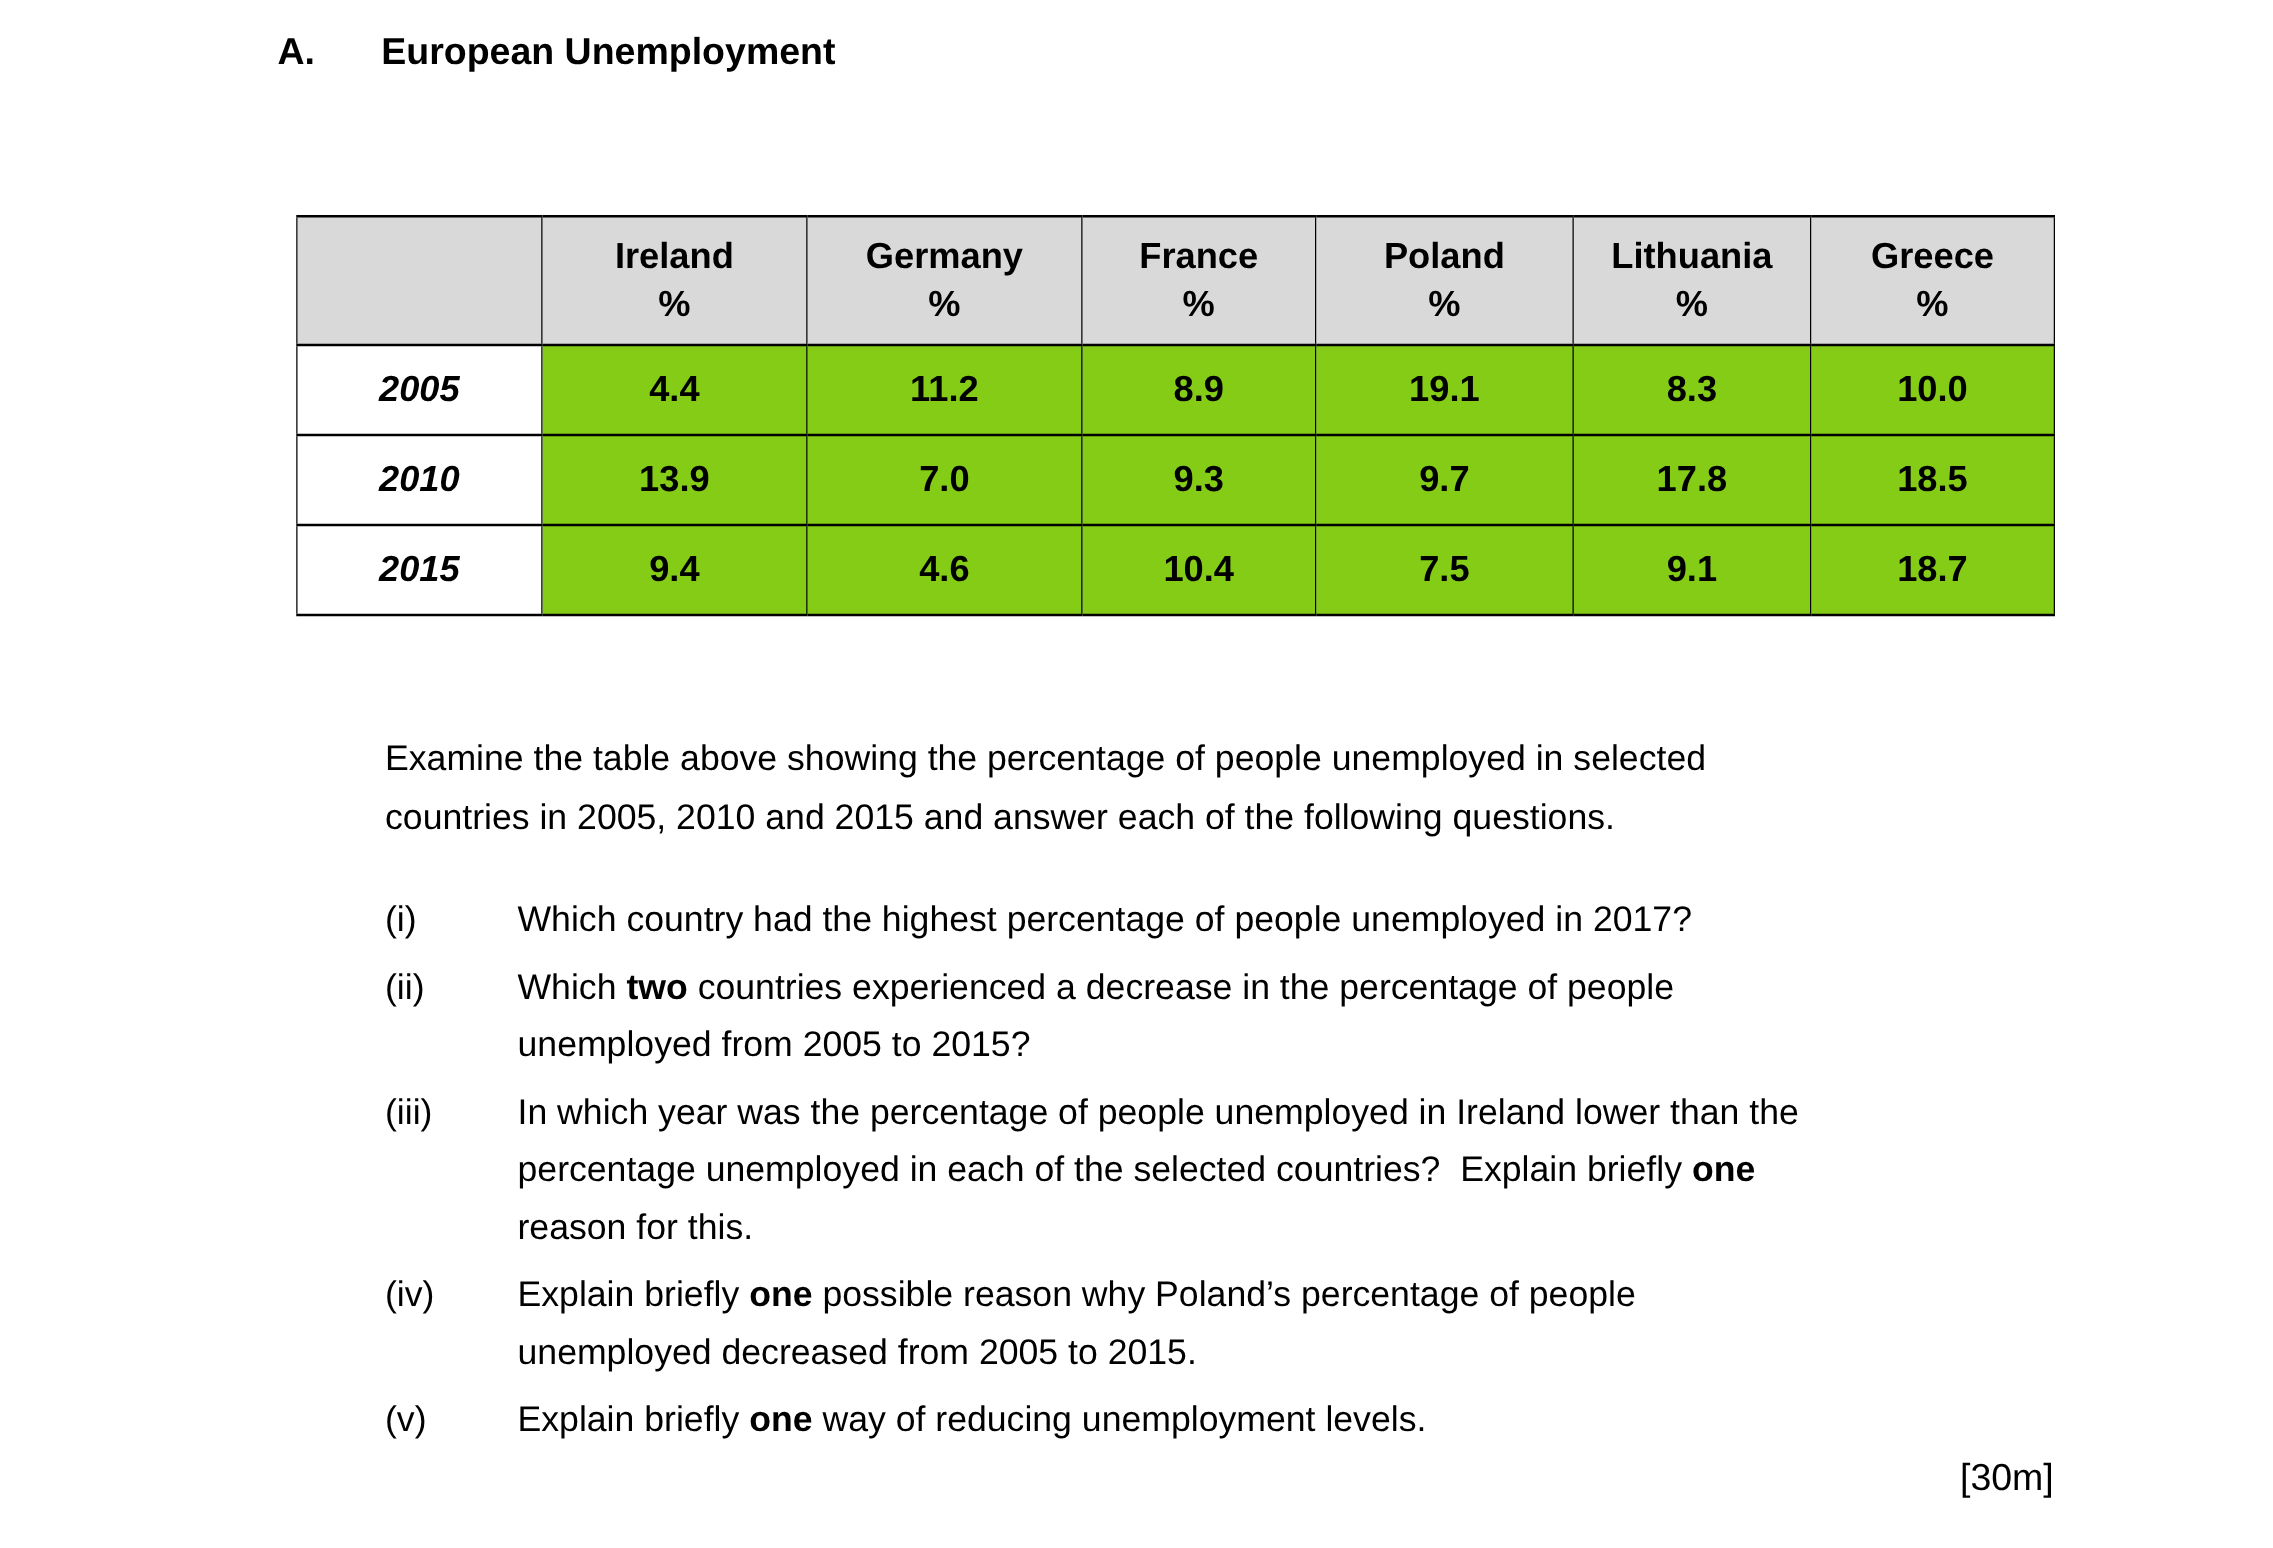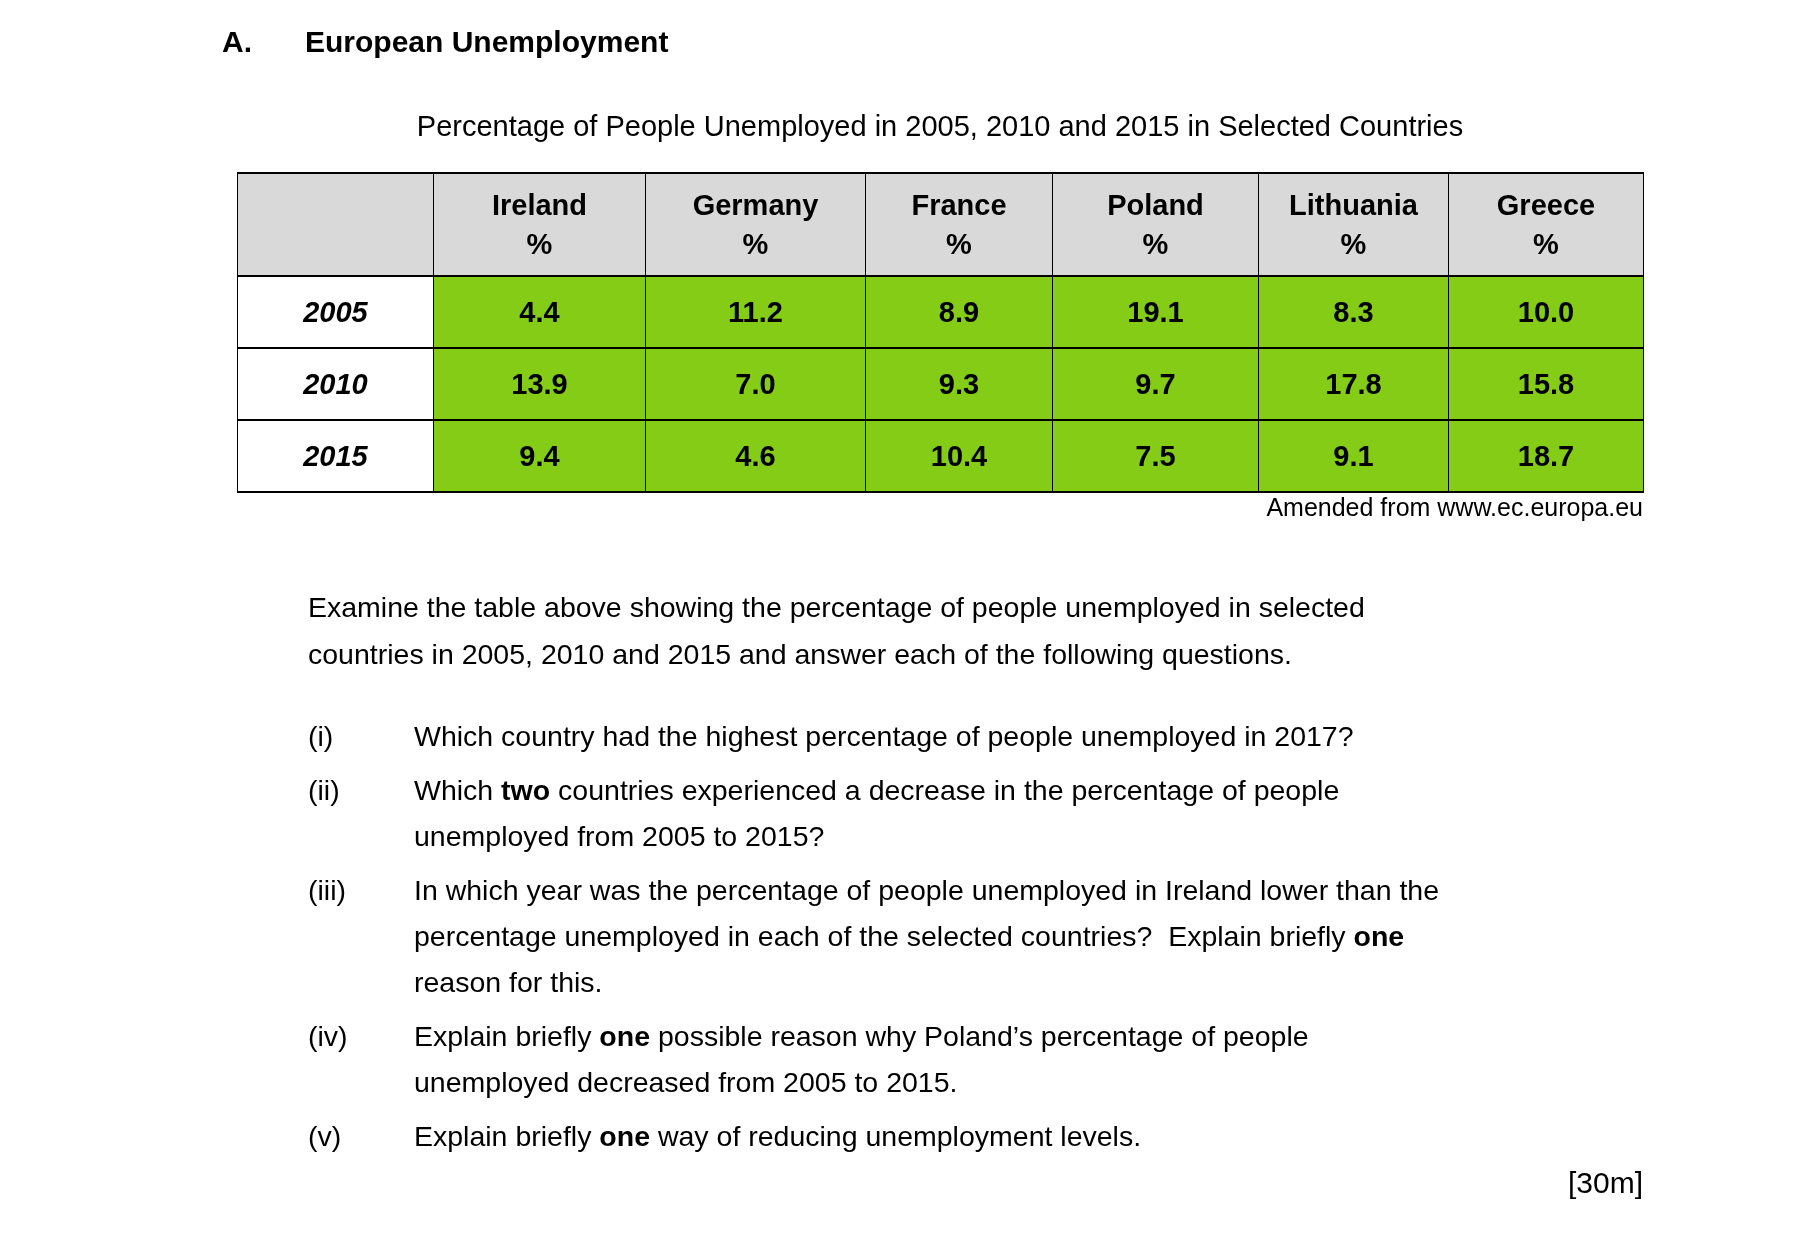--- a/index.html
+++ b/index.html
@@ -118,21 +118,20 @@
 </head>
 <body>
 
 <div class="page">
 
   <div class="section-heading">
     <span class="section-label">A.</span>
     <span>European Unemployment</span>
   </div>
 
-  <div class="table-caption">Percentage of People Unemployed in 2005, 2010 and 2015 in Selected Countries</div>
 
   <table class="data-table">
     <colgroup>
       <col style="width:196px">
         <col style="width:212px">
         <col style="width:220px">
       <col style="width:187px">
         <col style="width:206px">
         <col style="width:190px">
       <col style="width:195px">
@@ -176,35 +175,34 @@
         <td>8.3</td>
         <td>10.0</td>
       </tr>
       <tr>
         <th>2010</th>
         <td>13.9</td>
         <td>7.0</td>
         <td>9.3</td>
         <td>9.7</td>
         <td>17.8</td>
-        <td>15.8</td>
+        <td>18.5</td>
       </tr>
       <tr>
         <th>2015</th>
         <td>9.4</td>
         <td>4.6</td>
         <td>10.4</td>
         <td>7.5</td>
         <td>9.1</td>
         <td>18.7</td>
       </tr>
     </tbody>
   </table>
 
-  <div class="attribution">Amended from www.ec.europa.eu</div>
 
   <div class="instructions">Examine the table above showing the percentage of people unemployed in selected
 countries in 2005, 2010 and 2015 and answer each of the following questions.</div>
 
   <div class="questions">
     <div class="q-item">
       <div class="q-label">(i)</div>
       <div class="q-text"><span>Which country had the highest percentage of people unemployed in 2017?</span></div>
     </div>
     <div class="q-item">

